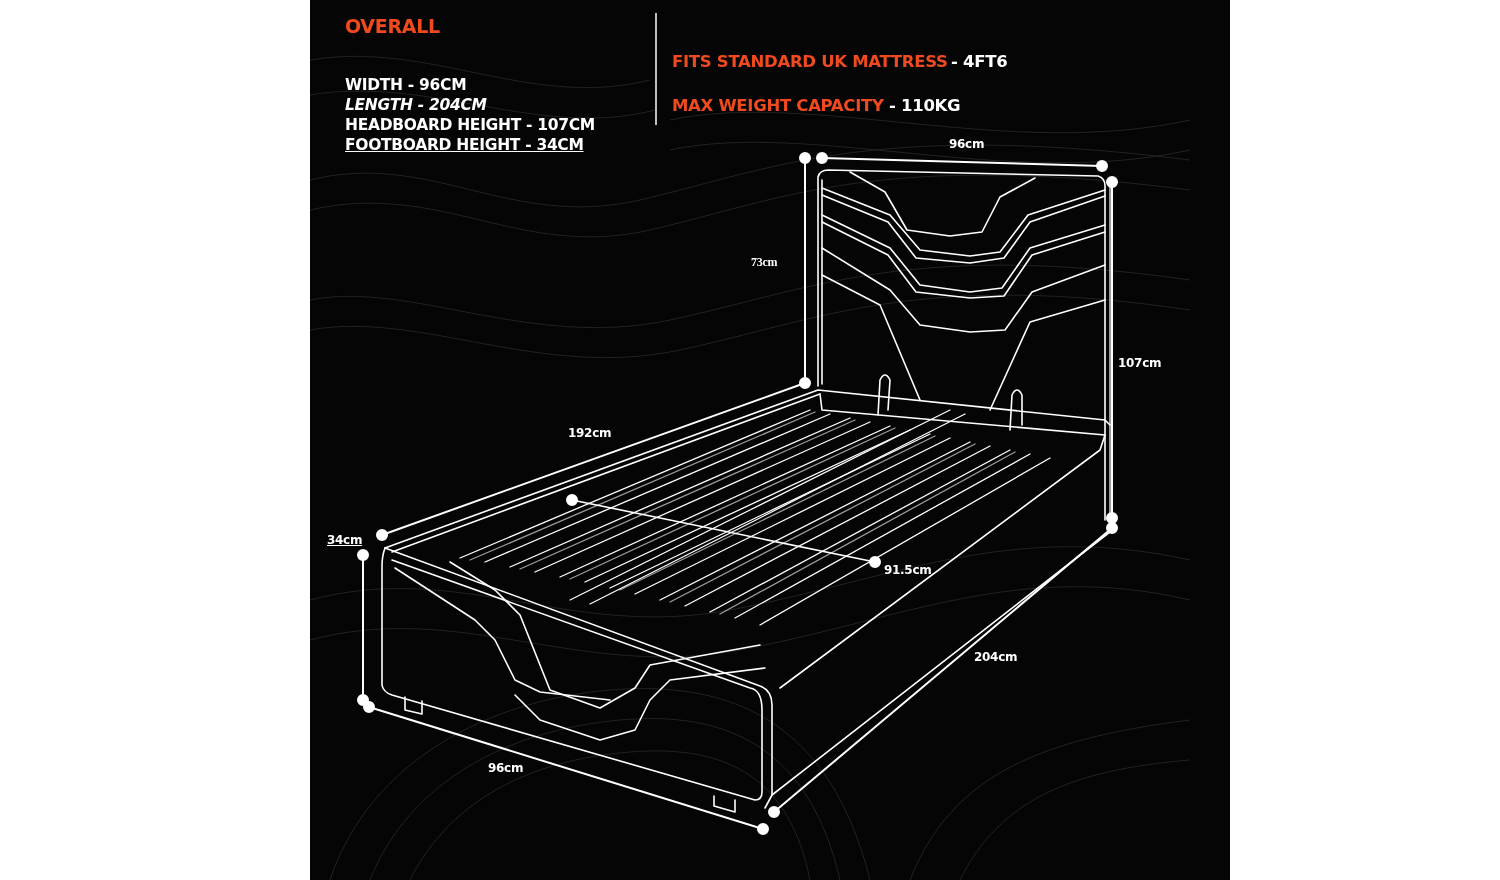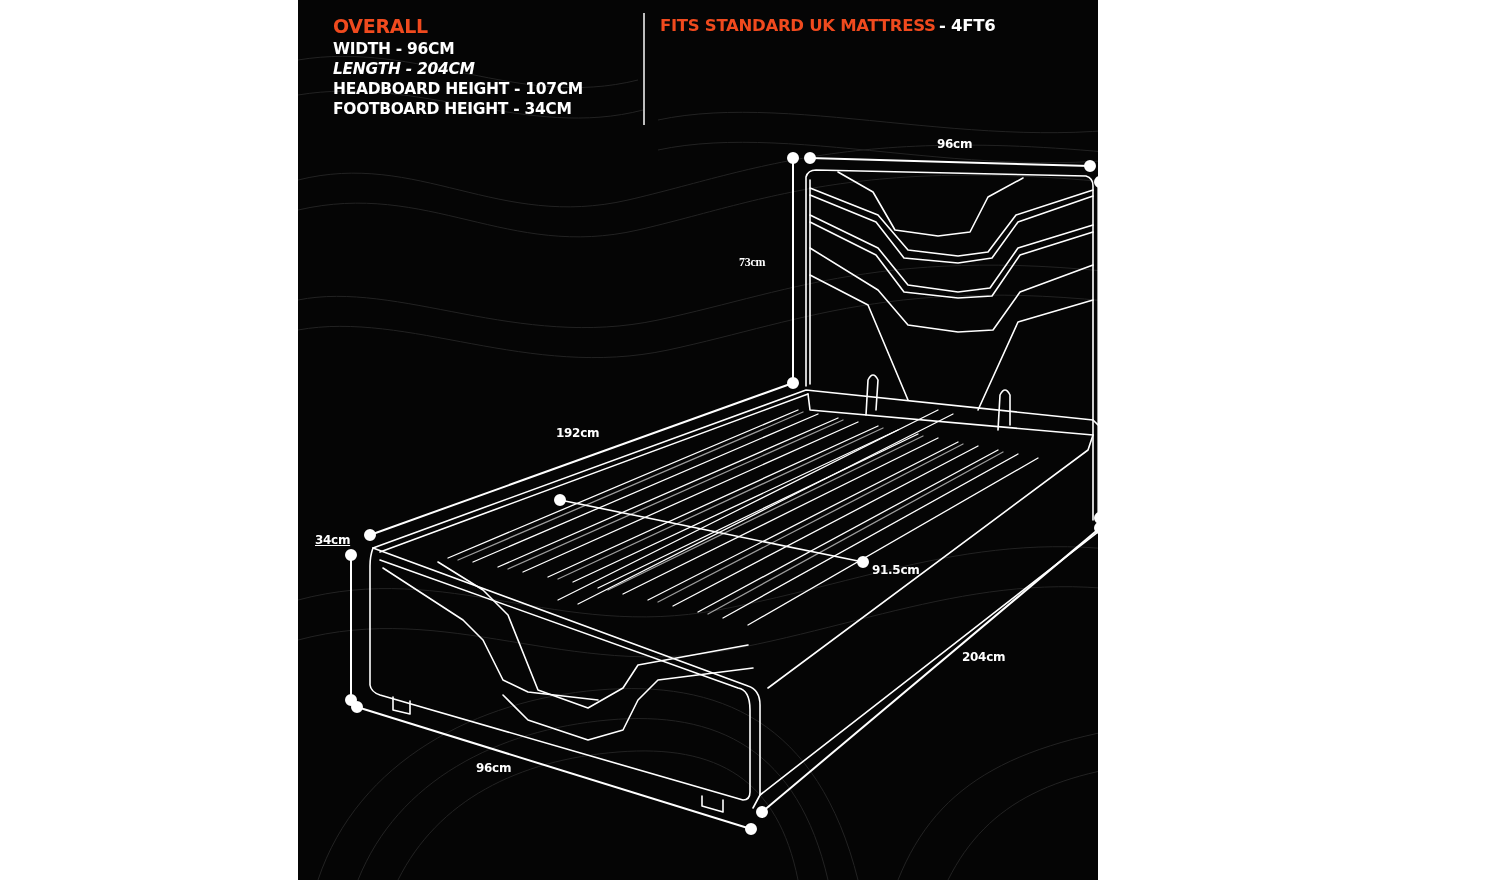--- a/index.html
+++ b/index.html
@@ -1,21 +1,21 @@
 <!DOCTYPE html>
 <html><head>
 <meta charset="utf-8">
 <style>
   html, body { margin:0; padding:0; background:#ffffff; }
   body { width:1500px; height:880px; position:relative; overflow:hidden; font-family:"DejaVu Sans", sans-serif; }
-  #panel { position:absolute; left:298px; top:0; width:800px; height:880px; background:#050505; overflow:hidden; }
+  #panel { position:absolute; left:310px; top:0; width:920px; height:880px; background:#050505; overflow:hidden; }
   #panel svg.bg { position:absolute; left:0; top:0; }
   .spec { position:absolute; font-family:"DejaVu Sans", sans-serif; font-weight:bold; letter-spacing:-0.3px; white-space:nowrap; }
   .spec-title { color:#F04A1E; font-size:19px; }
-  .spec-line { color:#ffffff; font-size:15.5px; line-height:20px; }
+  .spec-line { color:#ffffff; font-size:15.5px; line-height:20px;margin-top:36px; }
   .orange { color:#F04A1E; }
   .white { color:#ffffff; }
   .divider { position:absolute; left:345px; top:13px; width:2px; height:112px; background:#bdbdbd; }
   .dim { position:absolute; color:#ffffff; font-family:"DejaVu Sans", sans-serif; font-weight:bold; font-size:12px; white-space:nowrap; letter-spacing:-0.3px; }
 </style>
 </head>
 <body>
 
 <div id="panel">
 
@@ -132,28 +132,32 @@
       <line x1="262" y1="500" x2="565" y2="562" stroke-width="1.6"></line>
       <circle cx="262" cy="500" r="5"></circle>
         <circle cx="565" cy="562" r="5"></circle>
     </g>
   </svg>
 
   <div class="spec spec-title" style="left:35px; top:15px;">OVERALL</div>
   <div class="spec spec-line" style="left:35px; top:39px;text-align:center;">WIDTH - 96CM</div>
   <div class="spec spec-line" style="left:35px; top:59px;font-style:italic;">LENGTH - 204CM</div>
   <div class="spec spec-line" style="left:35px; top:79px;">HEADBOARD HEIGHT - 107CM</div>
-  <div class="spec spec-line" style="left:35px; top:99px;">FOOTBOARD HEIGHT - 34CM</div>
+  <div class="spec spec-line" style="left:35px; top:99px;text-decoration:underline;">FOOTBOARD HEIGHT - 34CM</div>
 
   <div class="divider"></div>
 
   <div class="spec spec-line" style="left:362px; top:16px; font-size:16.5px;">
     <span class="orange">FITS STANDARD UK MATTRESS</span>
     <span class="orange" style="margin-left:-2px"></span>
     <span class="white">- 4FT6</span>
+  </div>
+  <div class="spec spec-line" style="left:362px; top:60px; font-size:16.5px;">
+    <span class="orange">MAX WEIGHT CAPACITY</span>
+    <span class="white">- 110KG</span>
   </div>
 
   <div class="dim" style="left:639px; top:137px;">96cm</div>
   <div class="dim" style="left:441px; top:255px;font-family:Liberation Serif, serif;">73cm</div>
   <div class="dim" style="left:808px; top:356px;">107cm</div>
   <div class="dim" style="left:258px; top:426px;">192cm</div>
   <div class="dim" style="left:17px; top:533px;text-decoration:underline;">34cm</div>
   <div class="dim" style="left:574px; top:563px;">91.5cm</div>
   <div class="dim" style="left:664px; top:650px;">204cm</div>
   <div class="dim" style="left:178px; top:761px;">96cm</div>

